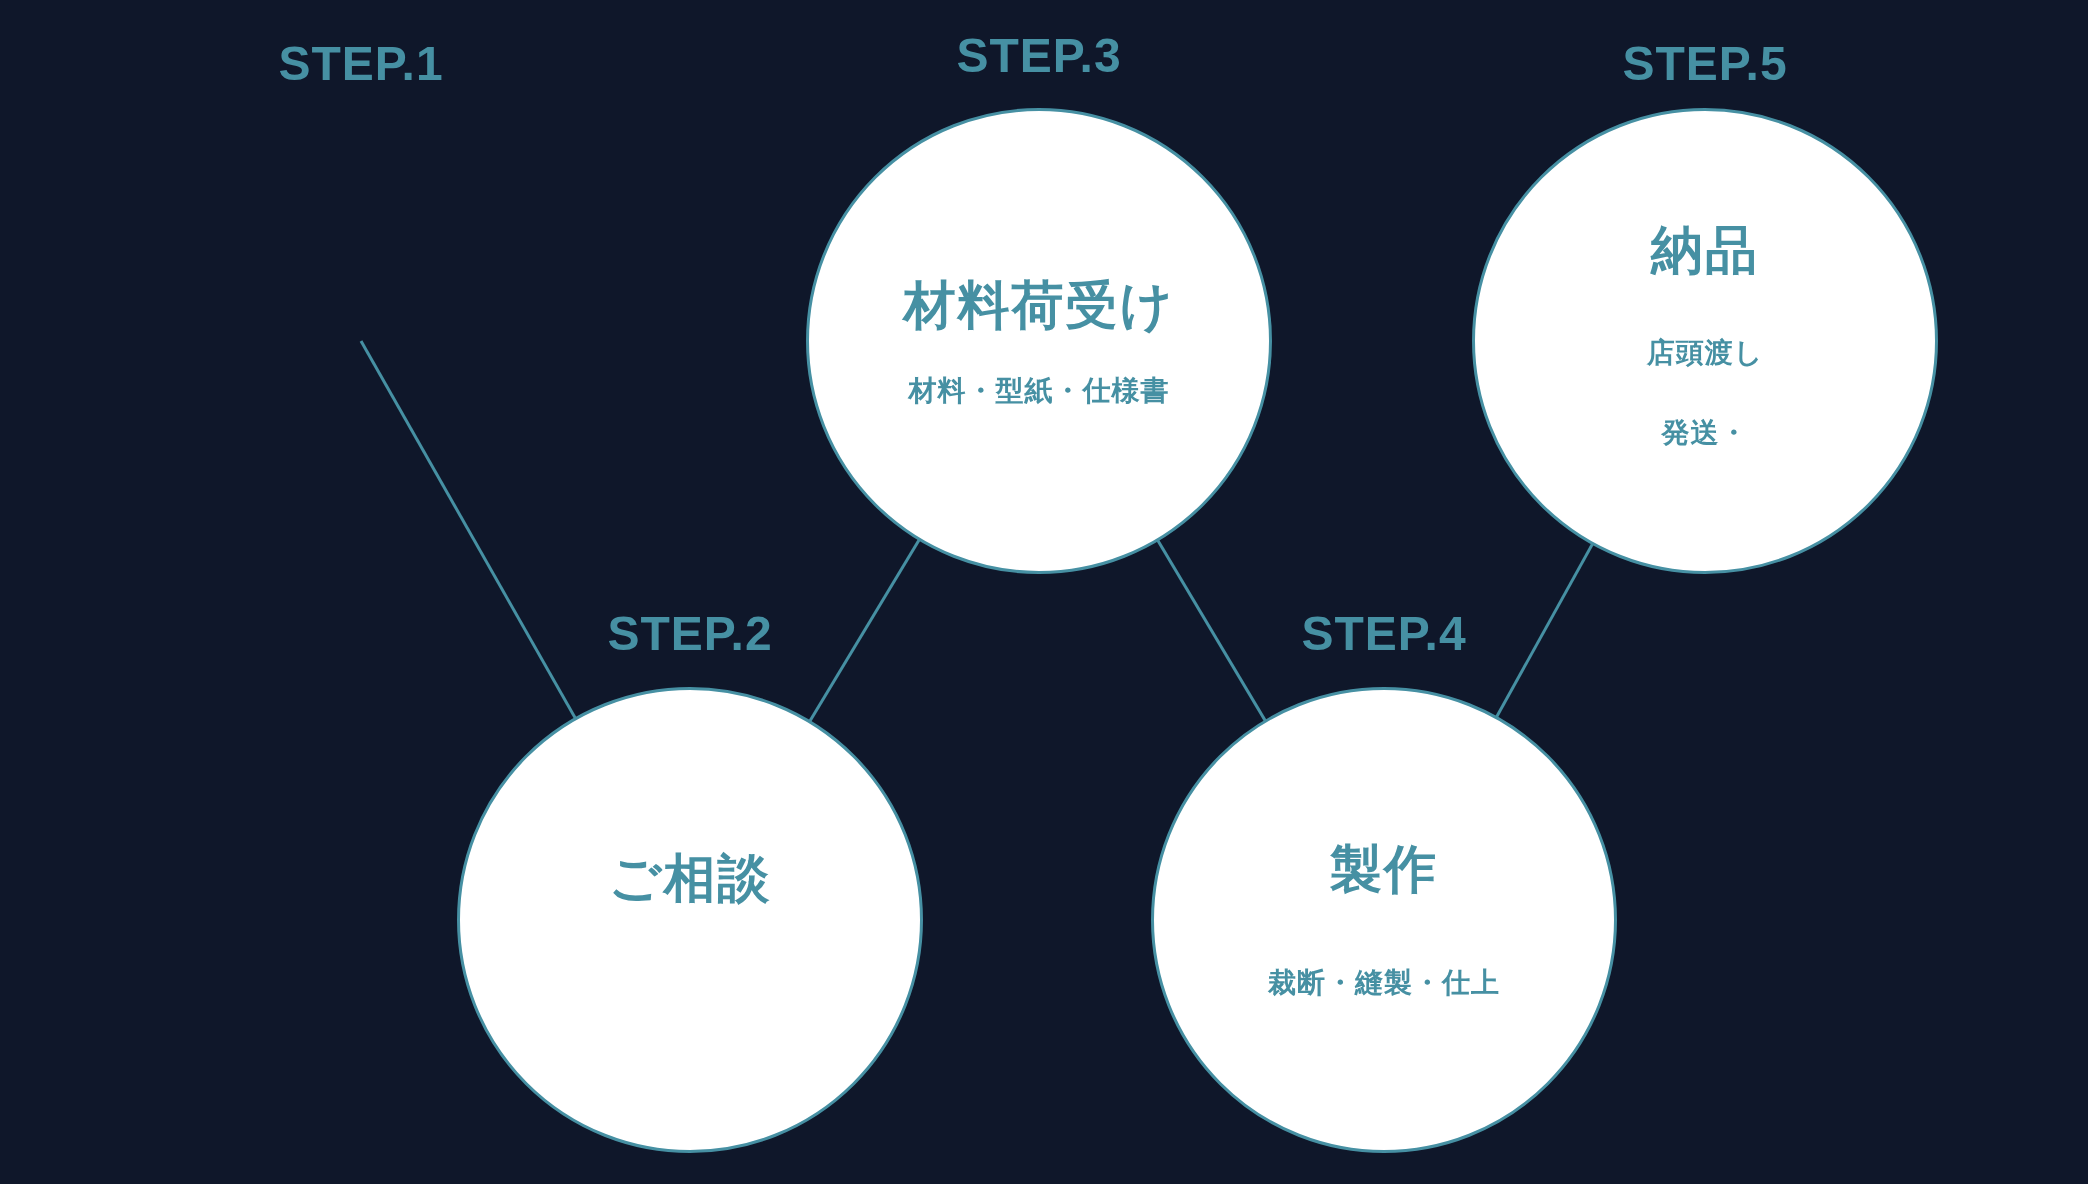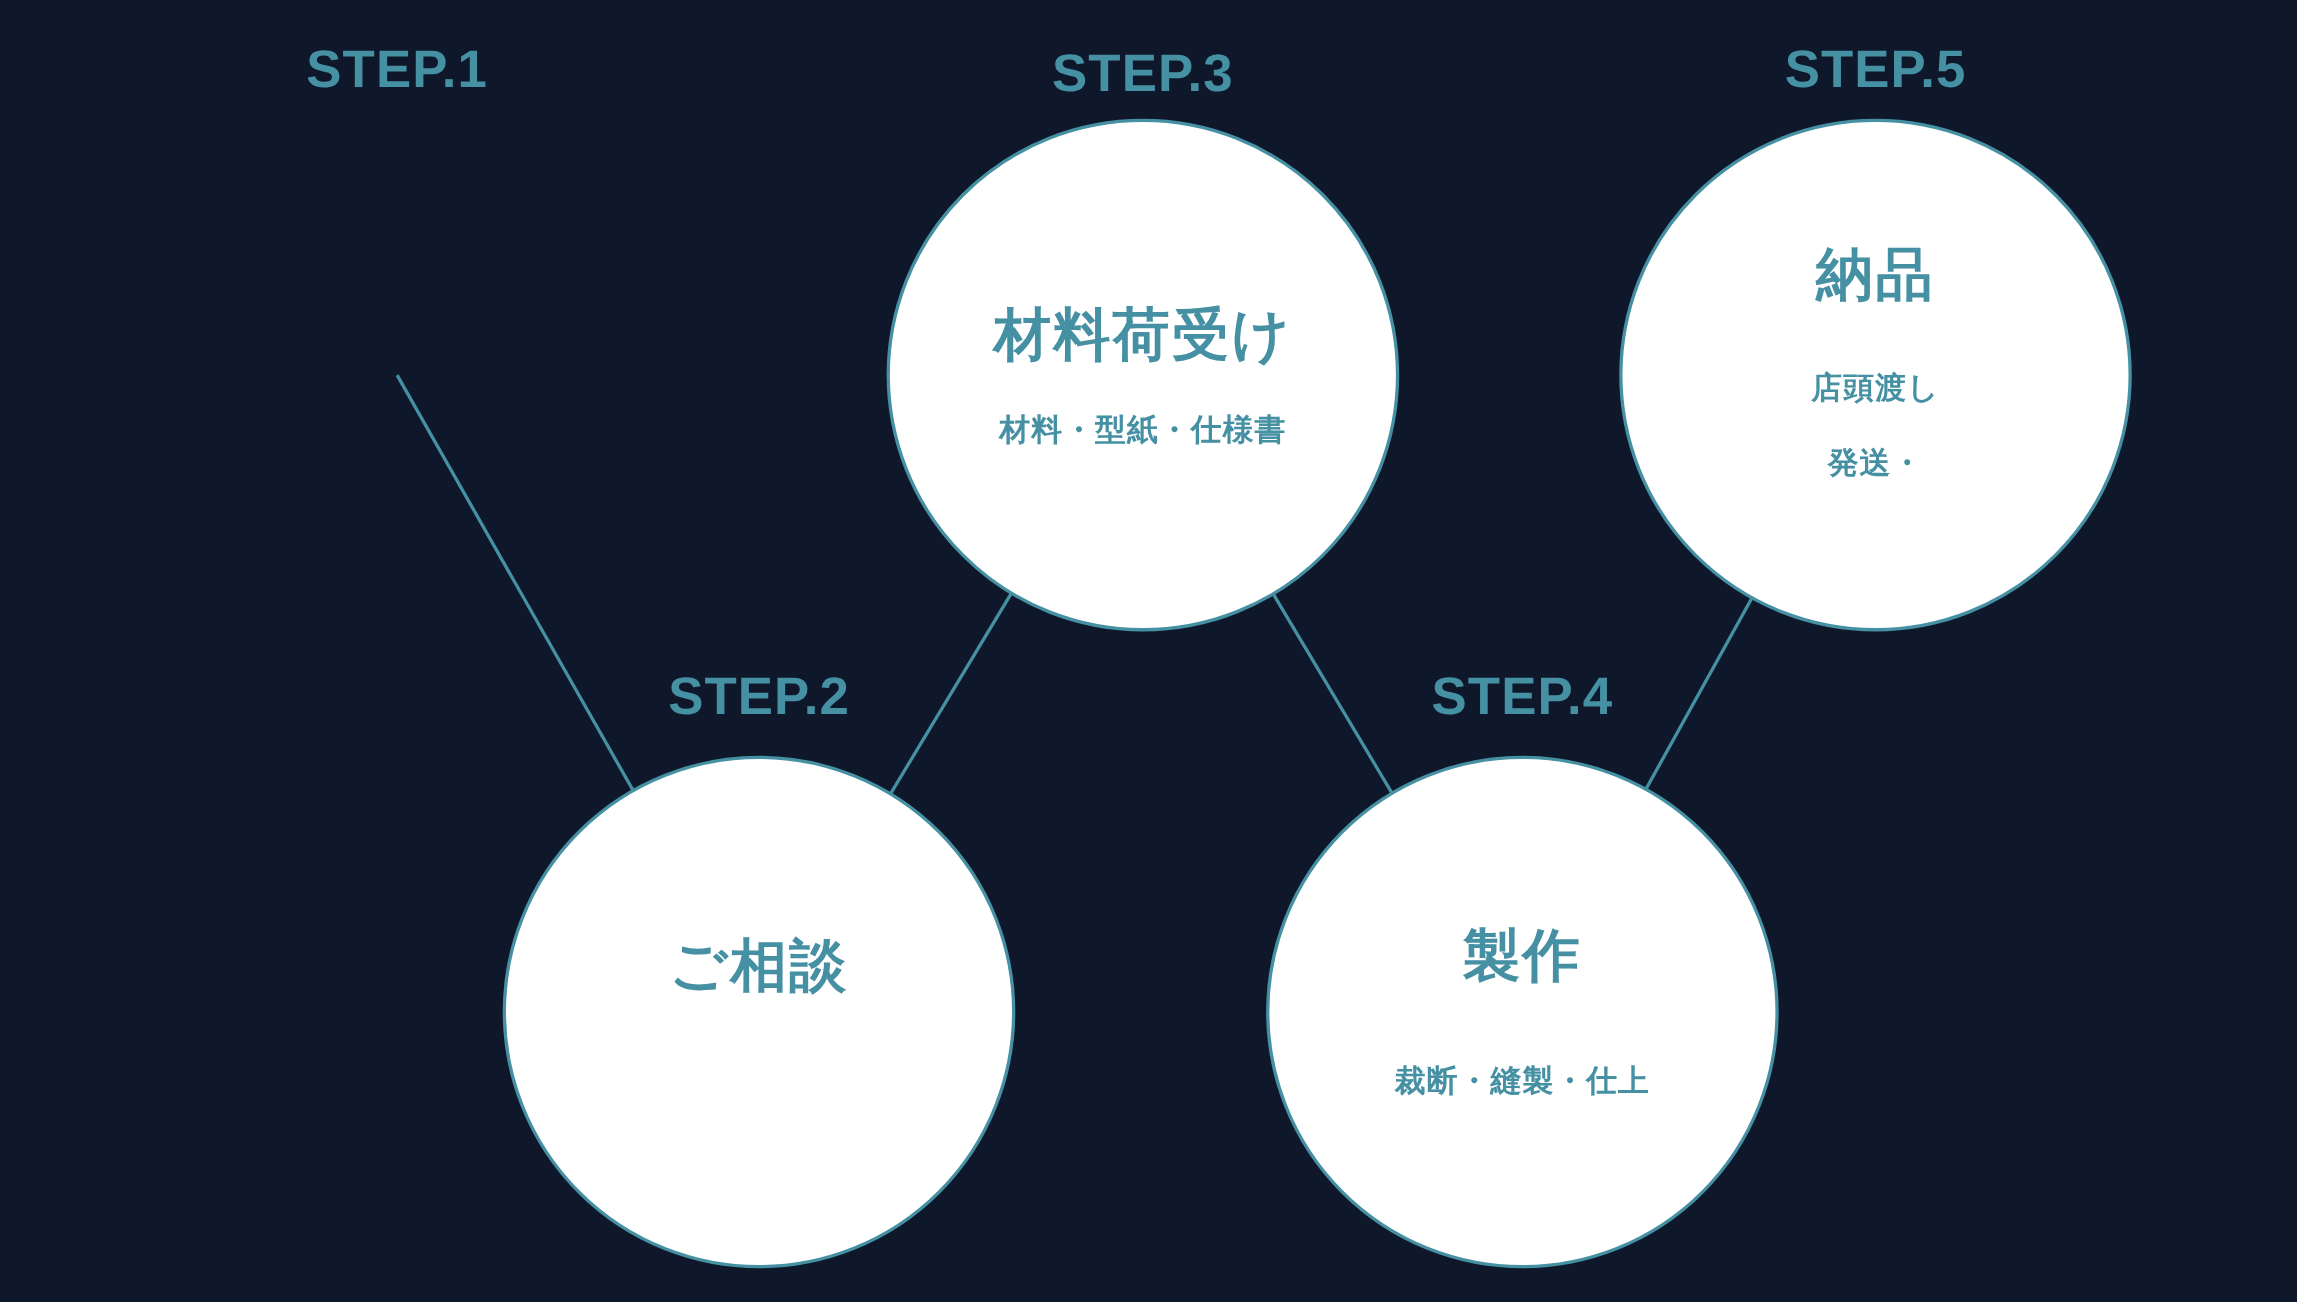--- a/index.html
+++ b/index.html
@@ -73,41 +73,41 @@
     letter-spacing: 1px;
     color: #4690a3;
     white-space: nowrap;
   }
   .circle-sub.two-line {
     line-height: 1.32;
   }
   
   .g1-label { left: 128px; top: 40px; }
   .g1       { left: 128px; top: 108px; }
-  .g3-label { left: 806px; top: 44px; }
+  .g3-label { left: 806px; top: 32px; }
   .g3       { left: 806px; top: 108px; }
   .g5-label { left: 1472px; top: 40px; }
   .g5       { left: 1472px; top: 108px; }
   
   .g2-label { left: 457px; top: 610px; }
   .g2       { left: 457px; top: 687px; }
   .g4-label { left: 1151px; top: 610px; }
   .g4       { left: 1151px; top: 687px; }
   
   .g1 .circle-title { top: 158px; }
   .g1 .circle-sub   { top: 274px; }
   .g2 .circle-title { top: 157px; }
   .g2 .circle-sub   { top: 270px; }
   .g3 .circle-title { top: 163px; }
   .g3 .circle-sub   { top: 260px; }
   .g4 .circle-title { top: 148px; }
   .g4 .circle-sub   { top: 273px; }
   .g5 .circle-title { top: 108px; }
   .g5 .circle-sub-1 { top: 222px; }
-  .g5 .circle-sub-2 { top: 292px; }
+  .g5 .circle-sub-2 { top: 304px; }
 </style>
 </head>
 <body>
 
 <div class="canvas">
 
   <svg class="lines-svg" viewBox="0 0 2088 1184" xmlns="http://www.w3.org/2000/svg">
     <line x1="361" y1="341" x2="690" y2="920"></line>
     <line x1="690" y1="920" x2="1039" y2="341"></line>
     <line x1="1039" y1="341" x2="1384" y2="920"></line>

